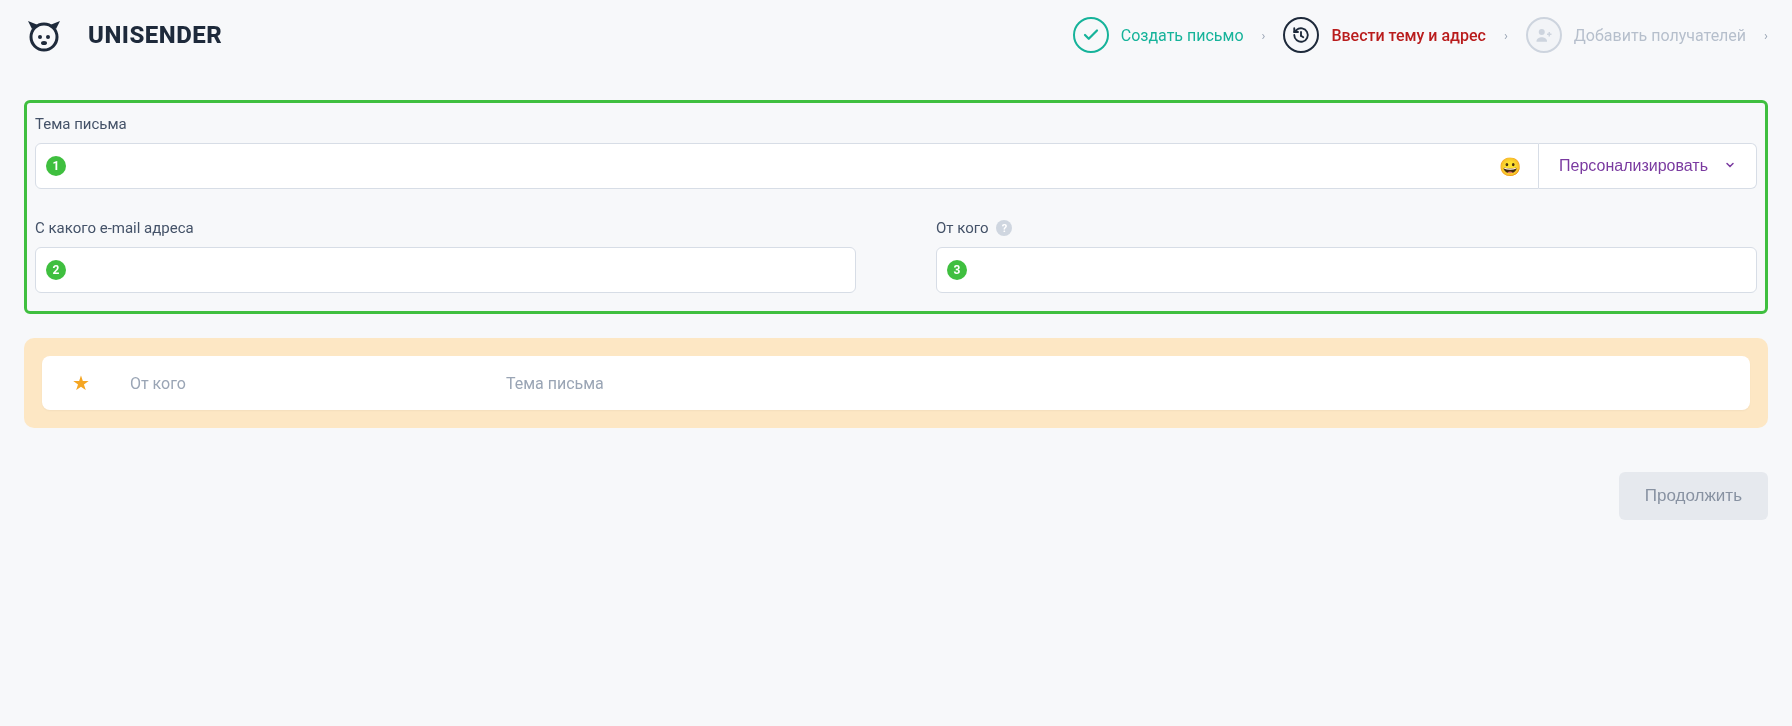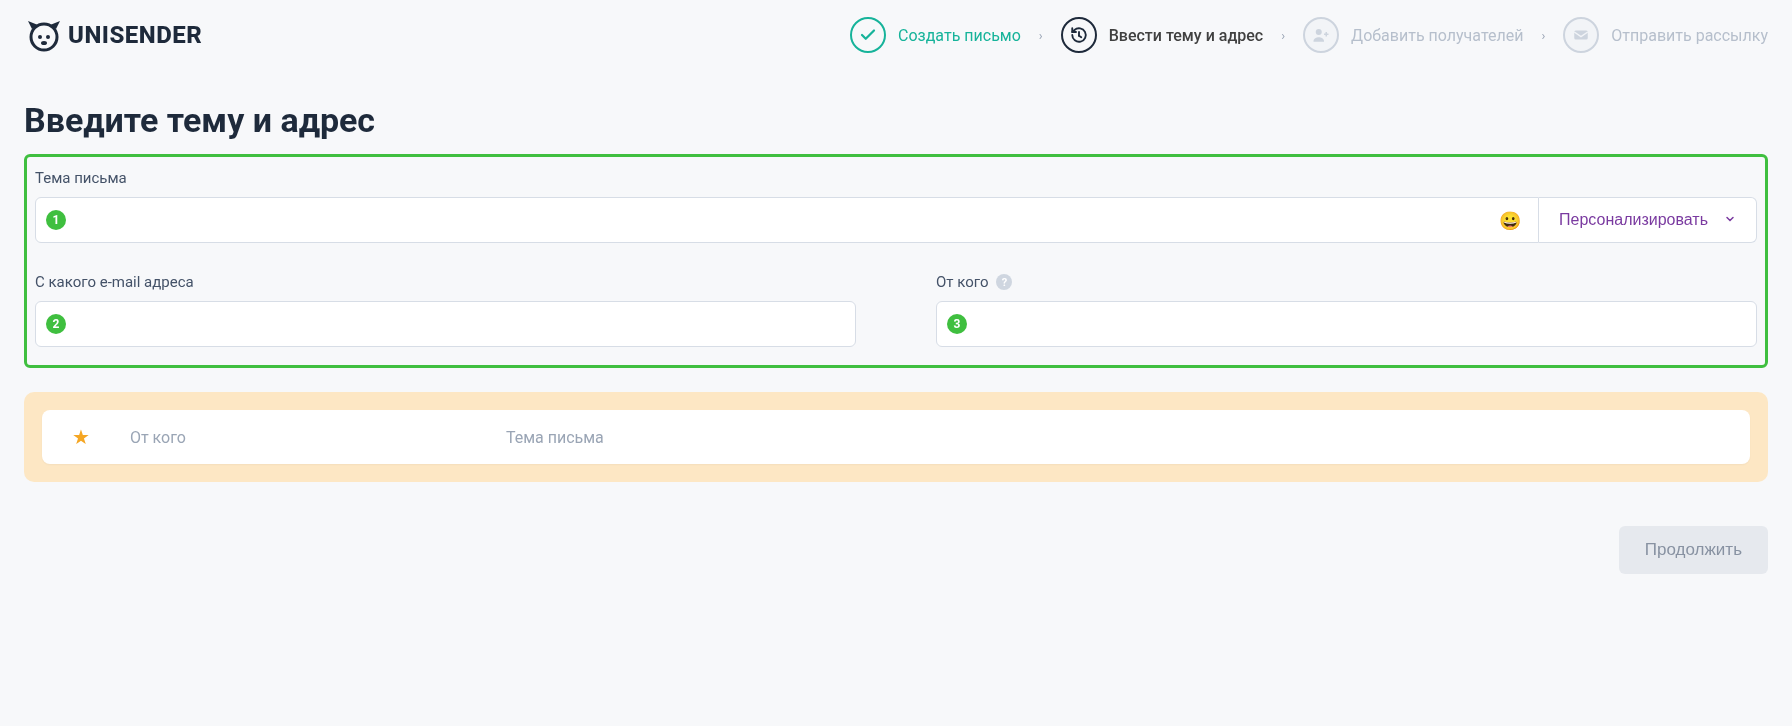--- a/index.html
+++ b/index.html
@@ -16,21 +16,21 @@
   .header {
     display: flex;
     align-items: center;
     height: 70px;
     padding: 0 24px;
     background: #f7f8fa;
   }
   .logo {
     display: flex;
     align-items: center;
-    gap: 4px;
+    gap: 24px;
     font-weight: 800;
     font-size: 24px;
     letter-spacing: 0.5px;
     color: #1e2a3b;
     flex: 0 0 auto;
   }
   .logo svg { width: 40px; height: 40px; }
 
   .stepper {
     margin-left: auto;
@@ -47,21 +47,21 @@
   }
   .step .circle {
     width: 36px; height: 36px;
     border-radius: 50%;
     display: flex; align-items: center; justify-content: center;
     border: 2px solid;
   }
   .step-done .circle { border-color: #16b39a; color: #16b39a; }
   .step-done .label { color: #16b39a; }
   .step-active .circle { border-color: #1e2a3b; color: #1e2a3b; }
-  .step-active .label { color: #404040; font-weight: 500; }
+  .step-active .label { color: #b91c1c; font-weight: 500; }
   .step-disabled .circle { border-color: #cdd4de; color: #cdd4de; background: #f2f4f7; }
   .step-disabled .label { color: #b6bfcc; }
   .step-sep { color: #9aa5b5; font-size: 13px; }
 
   
   .page {
     padding: 30px 24px 40px 24px;
   }
   .page-title {
     font-size: 34px;
@@ -251,34 +251,24 @@
         <svg width="18" height="18" viewBox="0 0 24 24" fill="currentColor">
             <circle cx="9" cy="8" r="4"></circle>
             <path d="M2 20c0-3 4-5 7-5s7 2 7 5v1H2z"></path>
             <path d="M19 8v6M16 11h6" stroke="currentColor" stroke-width="2" fill="none"></path>
           </svg>
       </span>
       <span class="label">Добавить получателей</span>
     </div>
     <span class="step-sep">›</span>
 
-    <div class="step step-disabled">
-      <span class="circle">
-        <svg width="18" height="18" viewBox="0 0 24 24" fill="currentColor">
-            <rect x="3" y="6" width="18" height="12" rx="2"></rect>
-            <path d="M3 8l9 6 9-6" fill="none" stroke="#f2f4f7" stroke-width="2"></path>
-          </svg>
-      </span>
-      <span class="label">Отправить рассылку</span>
-    </div>
   </div>
 </div>
 
 <div class="page">
-  <h1 class="page-title">Введите тему и адрес</h1>
 
   <div class="highlight-box">
     <div class="field-label">Тема письма</div>
     <div class="subject-row">
       <div class="subject-input-wrap">
         <span class="num-badge">1</span>
         <input type="text" value="" style="">
         <span class="emoji-btn">😀</span>
       </div>
       <button class="personalize-btn">

